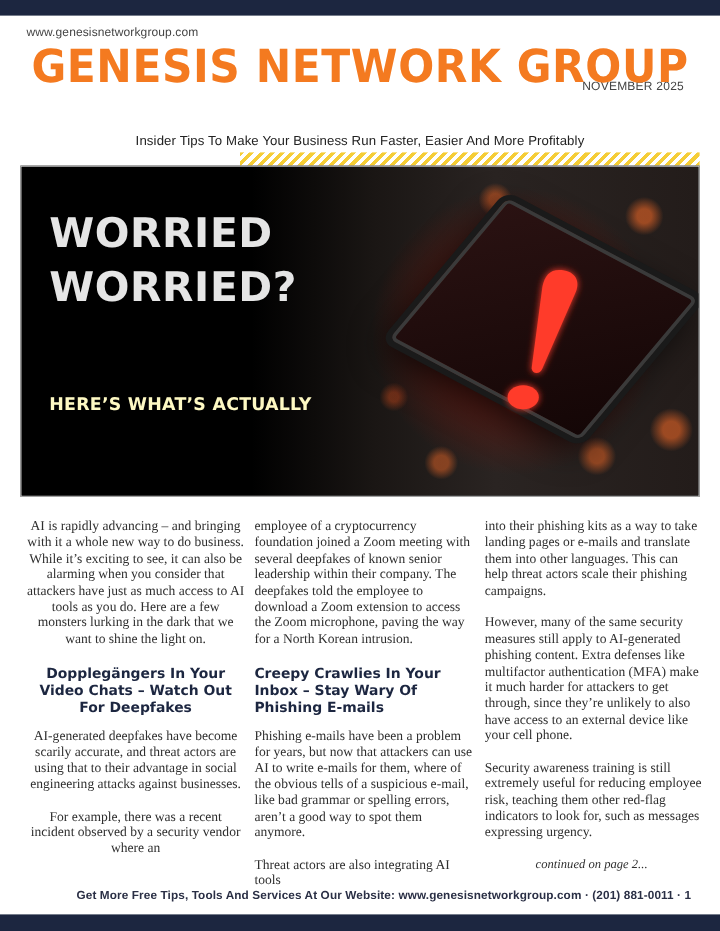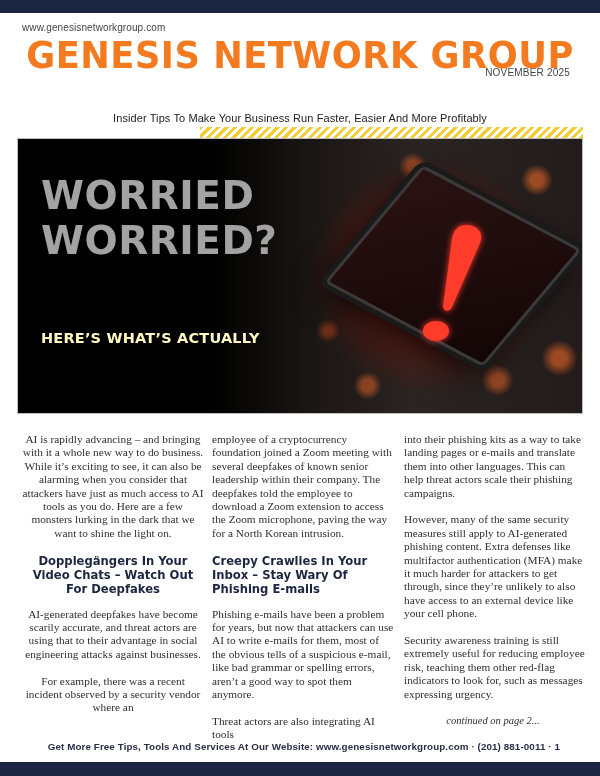--- a/index.html
+++ b/index.html
@@ -34,35 +34,35 @@
       radial-gradient(circle at 55% 70%, rgba(255,90,30,0.35) 0 4px, transparent 12px),
       radial-gradient(circle at 62% 90%, rgba(255,110,40,0.45) 0 6px, transparent 14px),
       linear-gradient(90deg, #000 0%, #000 34%, #1a1614 52%, #2a2422 70%, #231c1a 100%); }
   .chip { position: absolute; left: 345px; top: 52px; width: 180px; height: 150px;
     background: linear-gradient(135deg, #2a1212, #140606);
     border: 3px solid #3a3a3a; border-radius: 6px;
     transform: rotate(28deg) skewX(-12deg);
     box-shadow: 0 0 0 5px #1a1a1a, 0 10px 30px rgba(0,0,0,0.8); }
   .alert-mark { position: absolute; left: 400px; top: 80px; width: 70px; height: 130px; }
   .hero-title { position: absolute; left: 23px; top: 34px; font-family: "DejaVu Sans", sans-serif;
-    font-weight: bold; font-size: 39px; line-height: 45px; color: #a3a3a3; letter-spacing: 0.5px; }
+    font-weight: bold; font-size: 34px; line-height: 45px; color: #e5e5e5; letter-spacing: 0.5px; }
   .hero-subtitle { position: absolute; left: 23px; top: 189px; font-family: "DejaVu Sans", sans-serif;
     font-weight: bold; font-size: 14.5px; line-height: 21px; color: #fef9c3; letter-spacing: 0.2px; }
 
   .col { position: absolute; top: 433px; font-family: "Liberation Serif", serif; font-size: 11.3px;
     line-height: 13.4px; color: #2f2f2f; }
   .col-1 { left: 22px; width: 182px; text-align: center; }
   .col-2 { left: 212px; width: 182px; }
   .col-3 { left: 404px; width: 182px; }
   .col p { margin-bottom: 13.4px; }
   .col h3 { font-family: "DejaVu Sans", sans-serif; font-weight: bold; font-size: 11.6px; line-height: 14px;
     color: #1c2640; margin: 4px 0 12px 0; }
   .continued { text-align: center; font-style: italic; font-size: 10.5px; margin-top: 12px; padding-right: 4px; }
 
-  .footer-text { position: absolute; left: 0; top: 741px; width: 600px; text-align: right; padding-right: 40px;
+  .footer-text { position: absolute; left: 0; top: 741px; width: 600px; text-align: right; padding-right: 24px;
     font-size: 9.8px; font-weight: bold; color: #2a2f45; letter-spacing: 0.1px; }
 </style>
 </head>
 <body>
 
 <div class="top-bar"></div>
 
 <div class="site-url">www.genesisnetworkgroup.com</div>
 <div class="issue-date">NOVEMBER 2025</div>
 
@@ -101,21 +101,21 @@
 <div class="col col-1">
   <p>AI is rapidly advancing – and bringing with it a whole new way to do business. While it’s exciting to see, it can also be alarming when you consider that attackers have just as much access to AI tools as you do. Here are a few monsters lurking in the dark that we want to shine the light on.</p>
   <h3>Dopplegängers In Your Video Chats – Watch Out For Deepfakes</h3>
   <p>AI-generated deepfakes have become scarily accurate, and threat actors are using that to their advantage in social engineering attacks against businesses.</p>
   <p>For example, there was a recent incident observed by a security vendor where an</p>
 </div>
 
 <div class="col col-2">
   <p>employee of a cryptocurrency foundation joined a Zoom meeting with several deepfakes of known senior leadership within their company. The deepfakes told the employee to download a Zoom extension to access the Zoom microphone, paving the way for a North Korean intrusion.</p>
   <h3>Creepy Crawlies In Your Inbox – Stay Wary Of Phishing E-mails</h3>
-  <p>Phishing e-mails have been a problem for years, but now that attackers can use AI to write e-mails for them, most of the obvious tells of a suspicious e-mail, like bad grammar or spelling errors, aren’t a good way to spot them anymore.</p>
+  <p>Phishing e-mails have been a problem for years, but now that attackers can use AI to write e-mails for them, where of the obvious tells of a suspicious e-mail, like bad grammar or spelling errors, aren’t a good way to spot them anymore.</p>
   <p>Threat actors are also integrating AI tools</p>
 </div>
 
 <div class="col col-3">
   <p>into their phishing kits as a way to take landing pages or e-mails and translate them into other languages. This can help threat actors scale their phishing campaigns.</p>
   <p>However, many of the same security measures still apply to AI-generated phishing content. Extra defenses like multifactor authentication (MFA) make it much harder for attackers to get through, since they’re unlikely to also have access to an external device like your cell phone.</p>
   <p>Security awareness training is still extremely useful for reducing employee risk, teaching them other red-flag indicators to look for, such as messages expressing urgency.</p>
   <div class="continued">continued on page 2...</div>
 </div>
 

